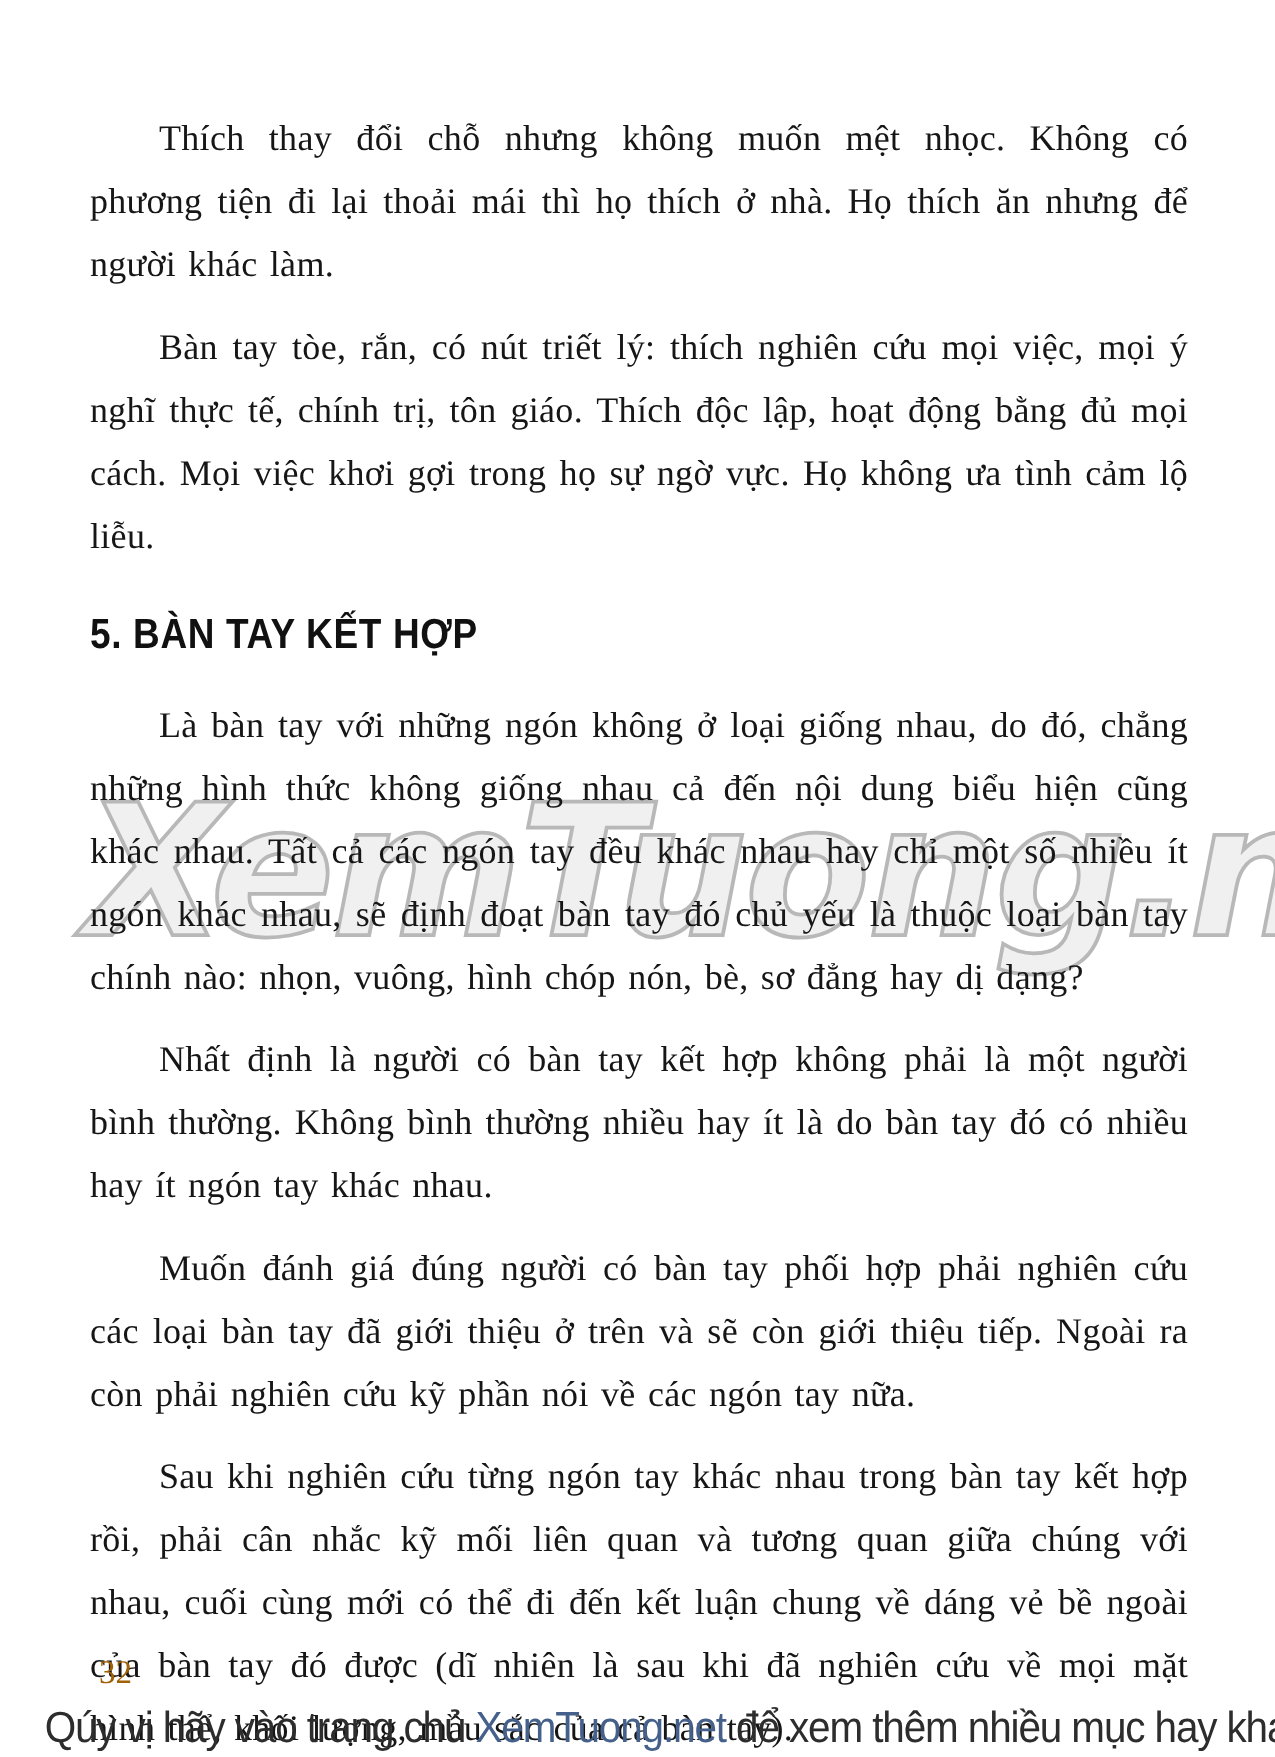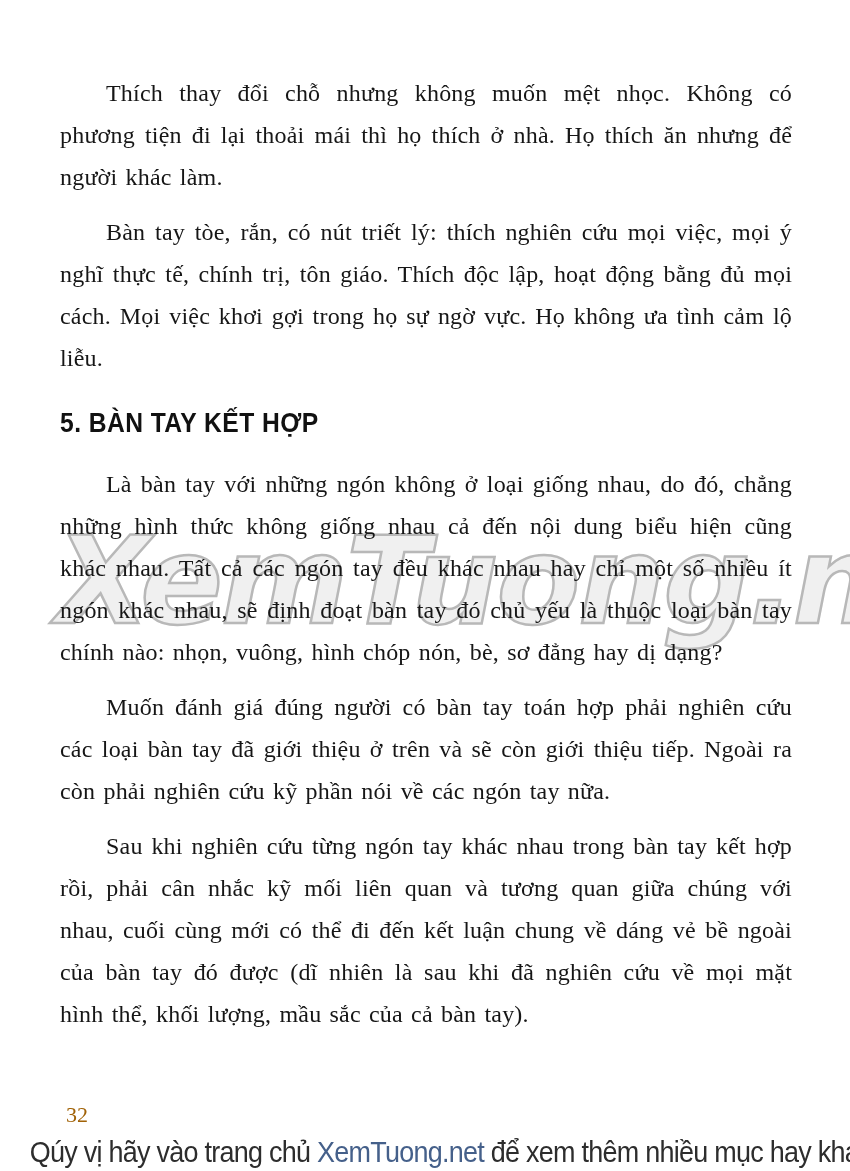--- a/index.html
+++ b/index.html
@@ -92,21 +92,22 @@
 
   <div class="watermark">XemTuong.net</div>
 
   <div class="content">
     <p>Thích thay đổi chỗ nhưng không muốn mệt nhọc. Không có phương tiện đi lại thoải mái thì họ thích ở nhà. Họ thích ăn nhưng để người khác làm.</p>
     <p>Bàn tay tòe, rắn, có nút triết lý: thích nghiên cứu mọi việc, mọi ý nghĩ thực tế, chính trị, tôn giáo. Thích độc lập, hoạt động bằng đủ mọi cách. Mọi việc khơi gợi trong họ sự ngờ vực. Họ không ưa tình cảm lộ liễu.</p>
 
     <h2 class="section-heading">5. BÀN TAY KẾT HỢP</h2>
 
     <p>Là bàn tay với những ngón không ở loại giống nhau, do đó, chẳng những hình thức không giống nhau cả đến nội dung biểu hiện cũng khác nhau. Tất cả các ngón tay đều khác nhau hay chỉ một số nhiều ít ngón khác nhau, sẽ định đoạt bàn tay đó chủ yếu là thuộc loại bàn tay chính nào: nhọn, vuông, hình chóp nón, bè, sơ đẳng hay dị dạng?</p>
-    <p>Muốn đánh giá đúng người có bàn tay toán hợp phải nghiên cứu các loại bàn tay đã giới thiệu ở trên và sẽ còn giới thiệu tiếp. Ngoài ra còn phải nghiên cứu kỹ phần nói về các ngón tay nữa.</p>
+    <p>Nhất định là người có bàn tay kết hợp không phải là một người bình thường. Không bình thường nhiều hay ít là do bàn tay đó có nhiều hay ít ngón tay khác nhau.</p>
+    <p>Muốn đánh giá đúng người có bàn tay phối hợp phải nghiên cứu các loại bàn tay đã giới thiệu ở trên và sẽ còn giới thiệu tiếp. Ngoài ra còn phải nghiên cứu kỹ phần nói về các ngón tay nữa.</p>
     <p>Sau khi nghiên cứu từng ngón tay khác nhau trong bàn tay kết hợp rồi, phải cân nhắc kỹ mối liên quan và tương quan giữa chúng với nhau, cuối cùng mới có thể đi đến kết luận chung về dáng vẻ bề ngoài của bàn tay đó được (dĩ nhiên là sau khi đã nghiên cứu về mọi mặt hình thể, khối lượng, mầu sắc của cả bàn tay).</p>
   </div>
 
   <div class="page-number">32</div>
 
   <div class="footer"><span>Qúy vị hãy vào trang chủ </span><span class="footer-link" id="footer-link" style="color: rgb(69, 96, 138);">XemTuong.net</span><span> để xem thêm nhiều mục hay khác</span></div>
 
 </div>
 
 </body></html>

